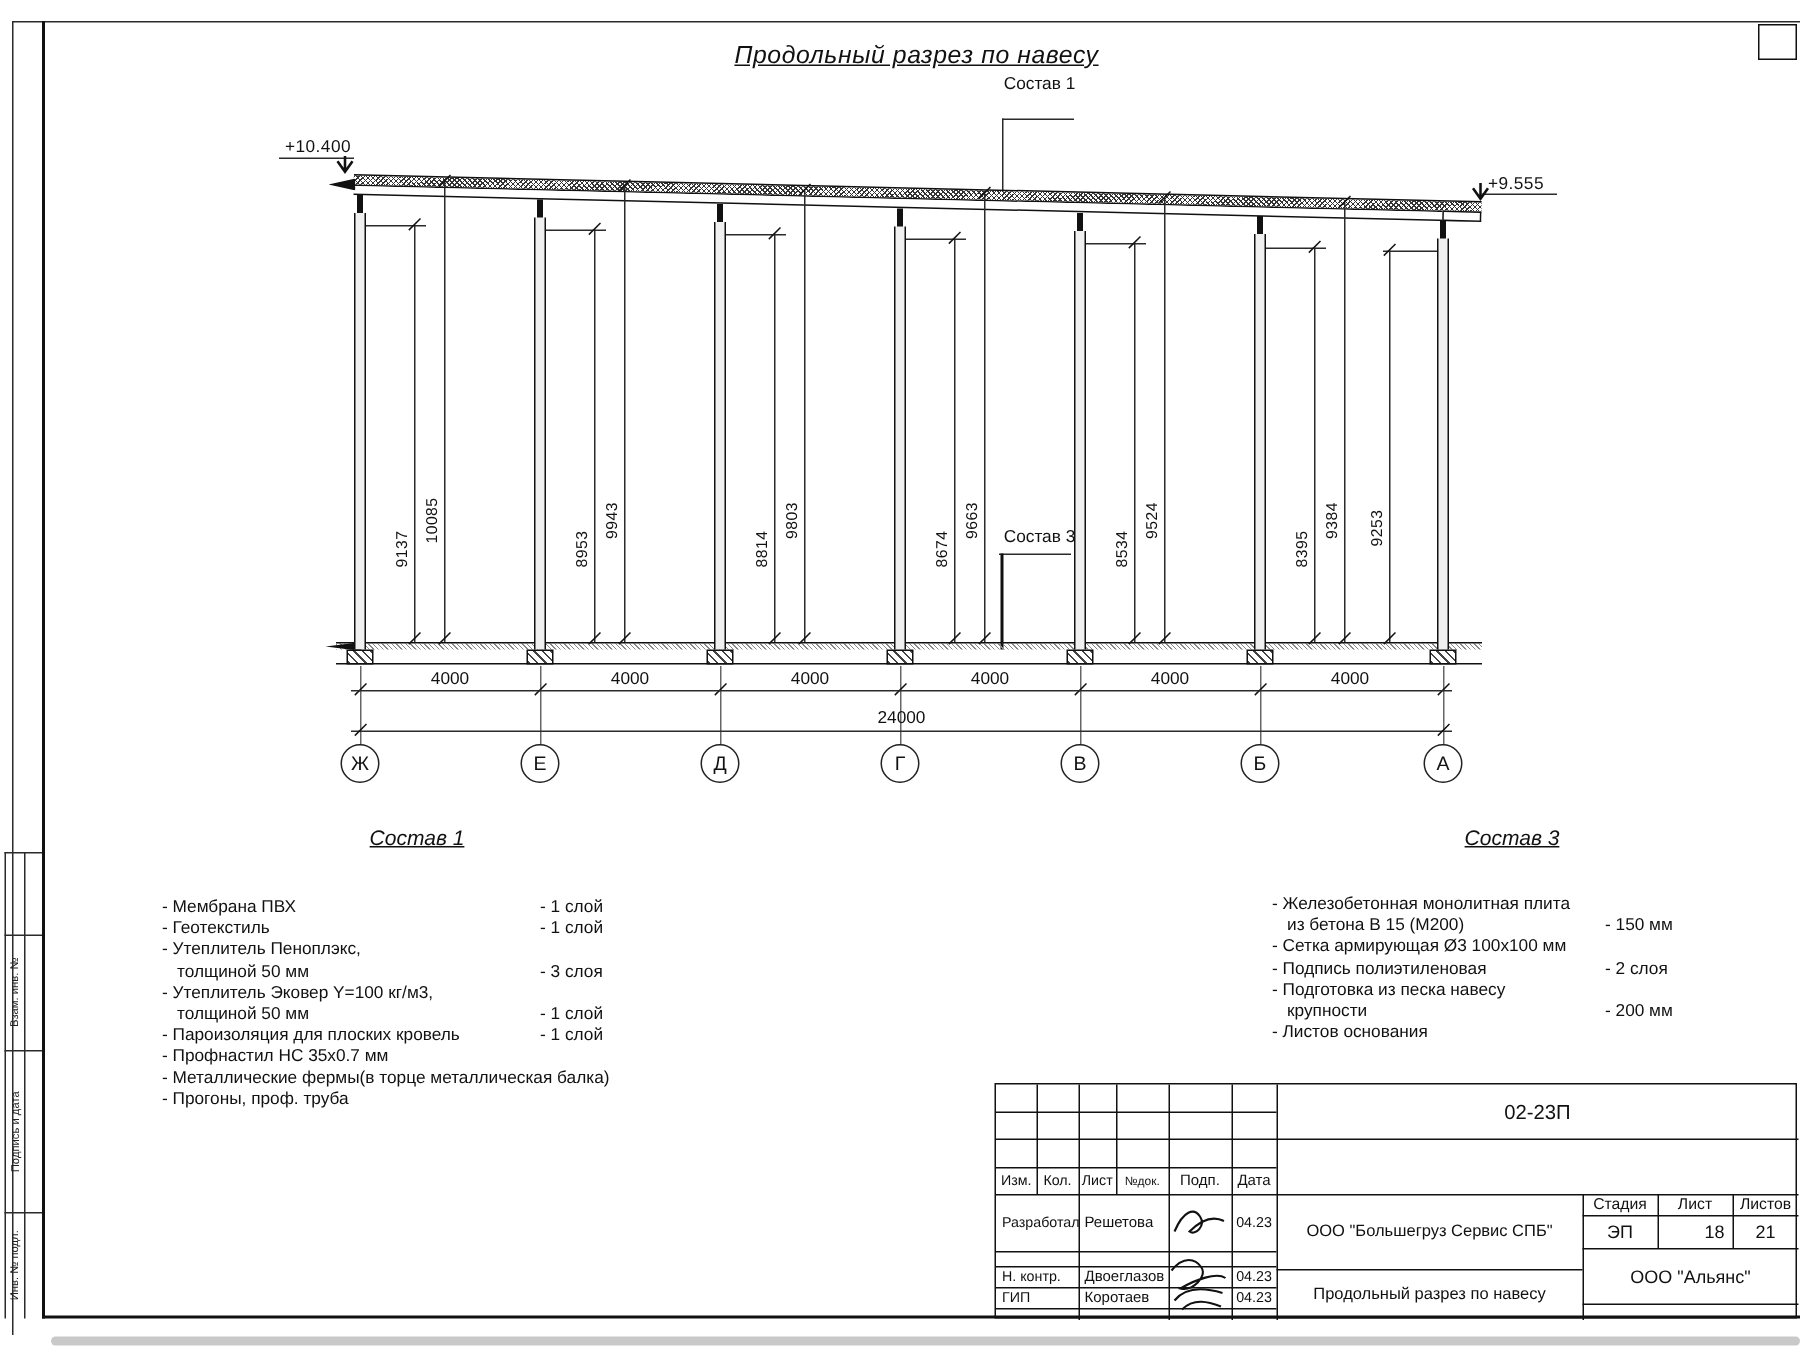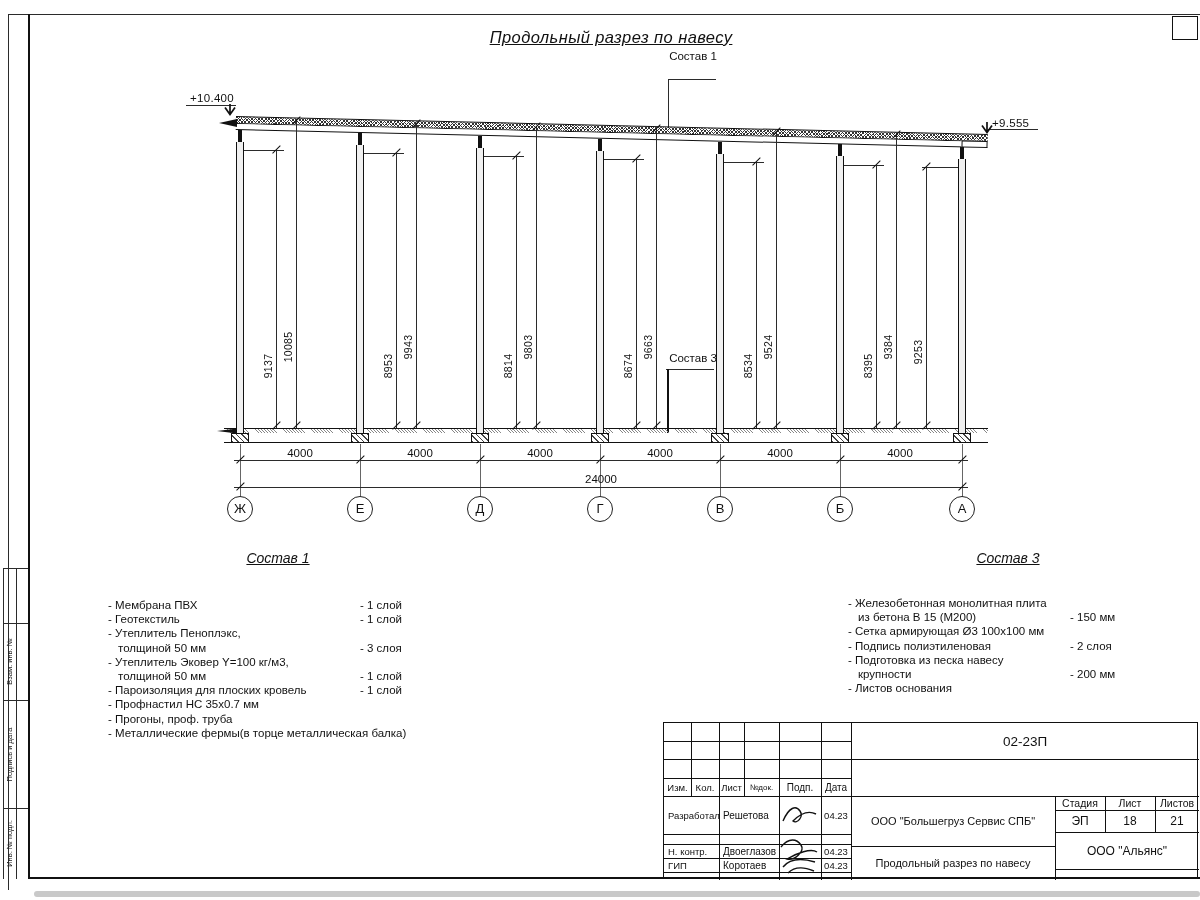--- a/index.html
+++ b/index.html
@@ -254,25 +254,25 @@
       </div>
     <div class="srow">
         <span class="n">- Пароизоляция для плоских кровель</span>
         <span class="q">- 1 слой</span>
       </div>
     <div class="srow">
         <span class="n">- Профнастил НС 35х0.7 мм</span>
         <span class="q"></span>
       </div>
     <div class="srow">
+        <span class="n">- Металлические фермы(в торце металлическая балка)</span>
+        <span class="q"></span>
+      </div>
+    <div class="srow">
         <span class="n">- Прогоны, проф. труба</span>
-        <span class="q"></span>
-      </div>
-    <div class="srow">
-        <span class="n">- Металлические фермы(в торце металлическая балка)</span>
         <span class="q"></span>
       </div>
   </div>
 
   <div class="heading" style="left:960px;top:550px;width:96px;">Состав 3</div>
   <div class="slist" style="left:848px;top:596px;width:300px;">
     <div class="srow">
         <span class="n">- Железобетонная  монолитная плита</span>
         <span class="q"></span>
       </div>
@@ -353,17 +353,17 @@
         <path d="M5 12 C13 2 21 4 25 10 C29 16 19 26 11 24 C21 18 35 13 41 17 M7 32 C15 22 29 24 39 27 M12 38 C20 30 30 33 38 36" stroke="#111" stroke-width="1.4" fill="none"></path>
       </svg>
 
     <div class="cell" style="left:187px;top:73px;width:204px;height:50px;font-size:11px;">ООО "Большегруз Сервис СПБ"</div>
     <div class="cell" style="left:187px;top:123px;width:204px;height:34px;font-size:11px;">Продольный разрез по навесу</div>
 
     <div class="cell" style="left:391px;top:73px;width:50px;height:14px;font-size:10.5px;">Стадия</div>
     <div class="cell" style="left:441px;top:73px;width:50px;height:14px;font-size:10.5px;">Лист</div>
     <div class="cell" style="left:491px;top:73px;width:44px;height:14px;font-size:10.5px;">Листов</div>
     <div class="cell" style="left:391px;top:87px;width:50px;height:22px;font-size:12px;">ЭП</div>
-    <div class="cell" style="left:441px;top:87px;width:50px;height:22px;font-size:12px;">18</div>
+    <div class="cell" style="left:441px;top:87px;width:50px;height:22px;font-size:12px;padding-left:13px;">18</div>
     <div class="cell" style="left:491px;top:87px;width:44px;height:22px;font-size:12px;">21</div>
     <div class="cell" style="left:391px;top:109px;width:144px;height:37px;font-size:12px;">ООО "Альянс"</div>
   </div>
 </div>
 
 </body></html>

